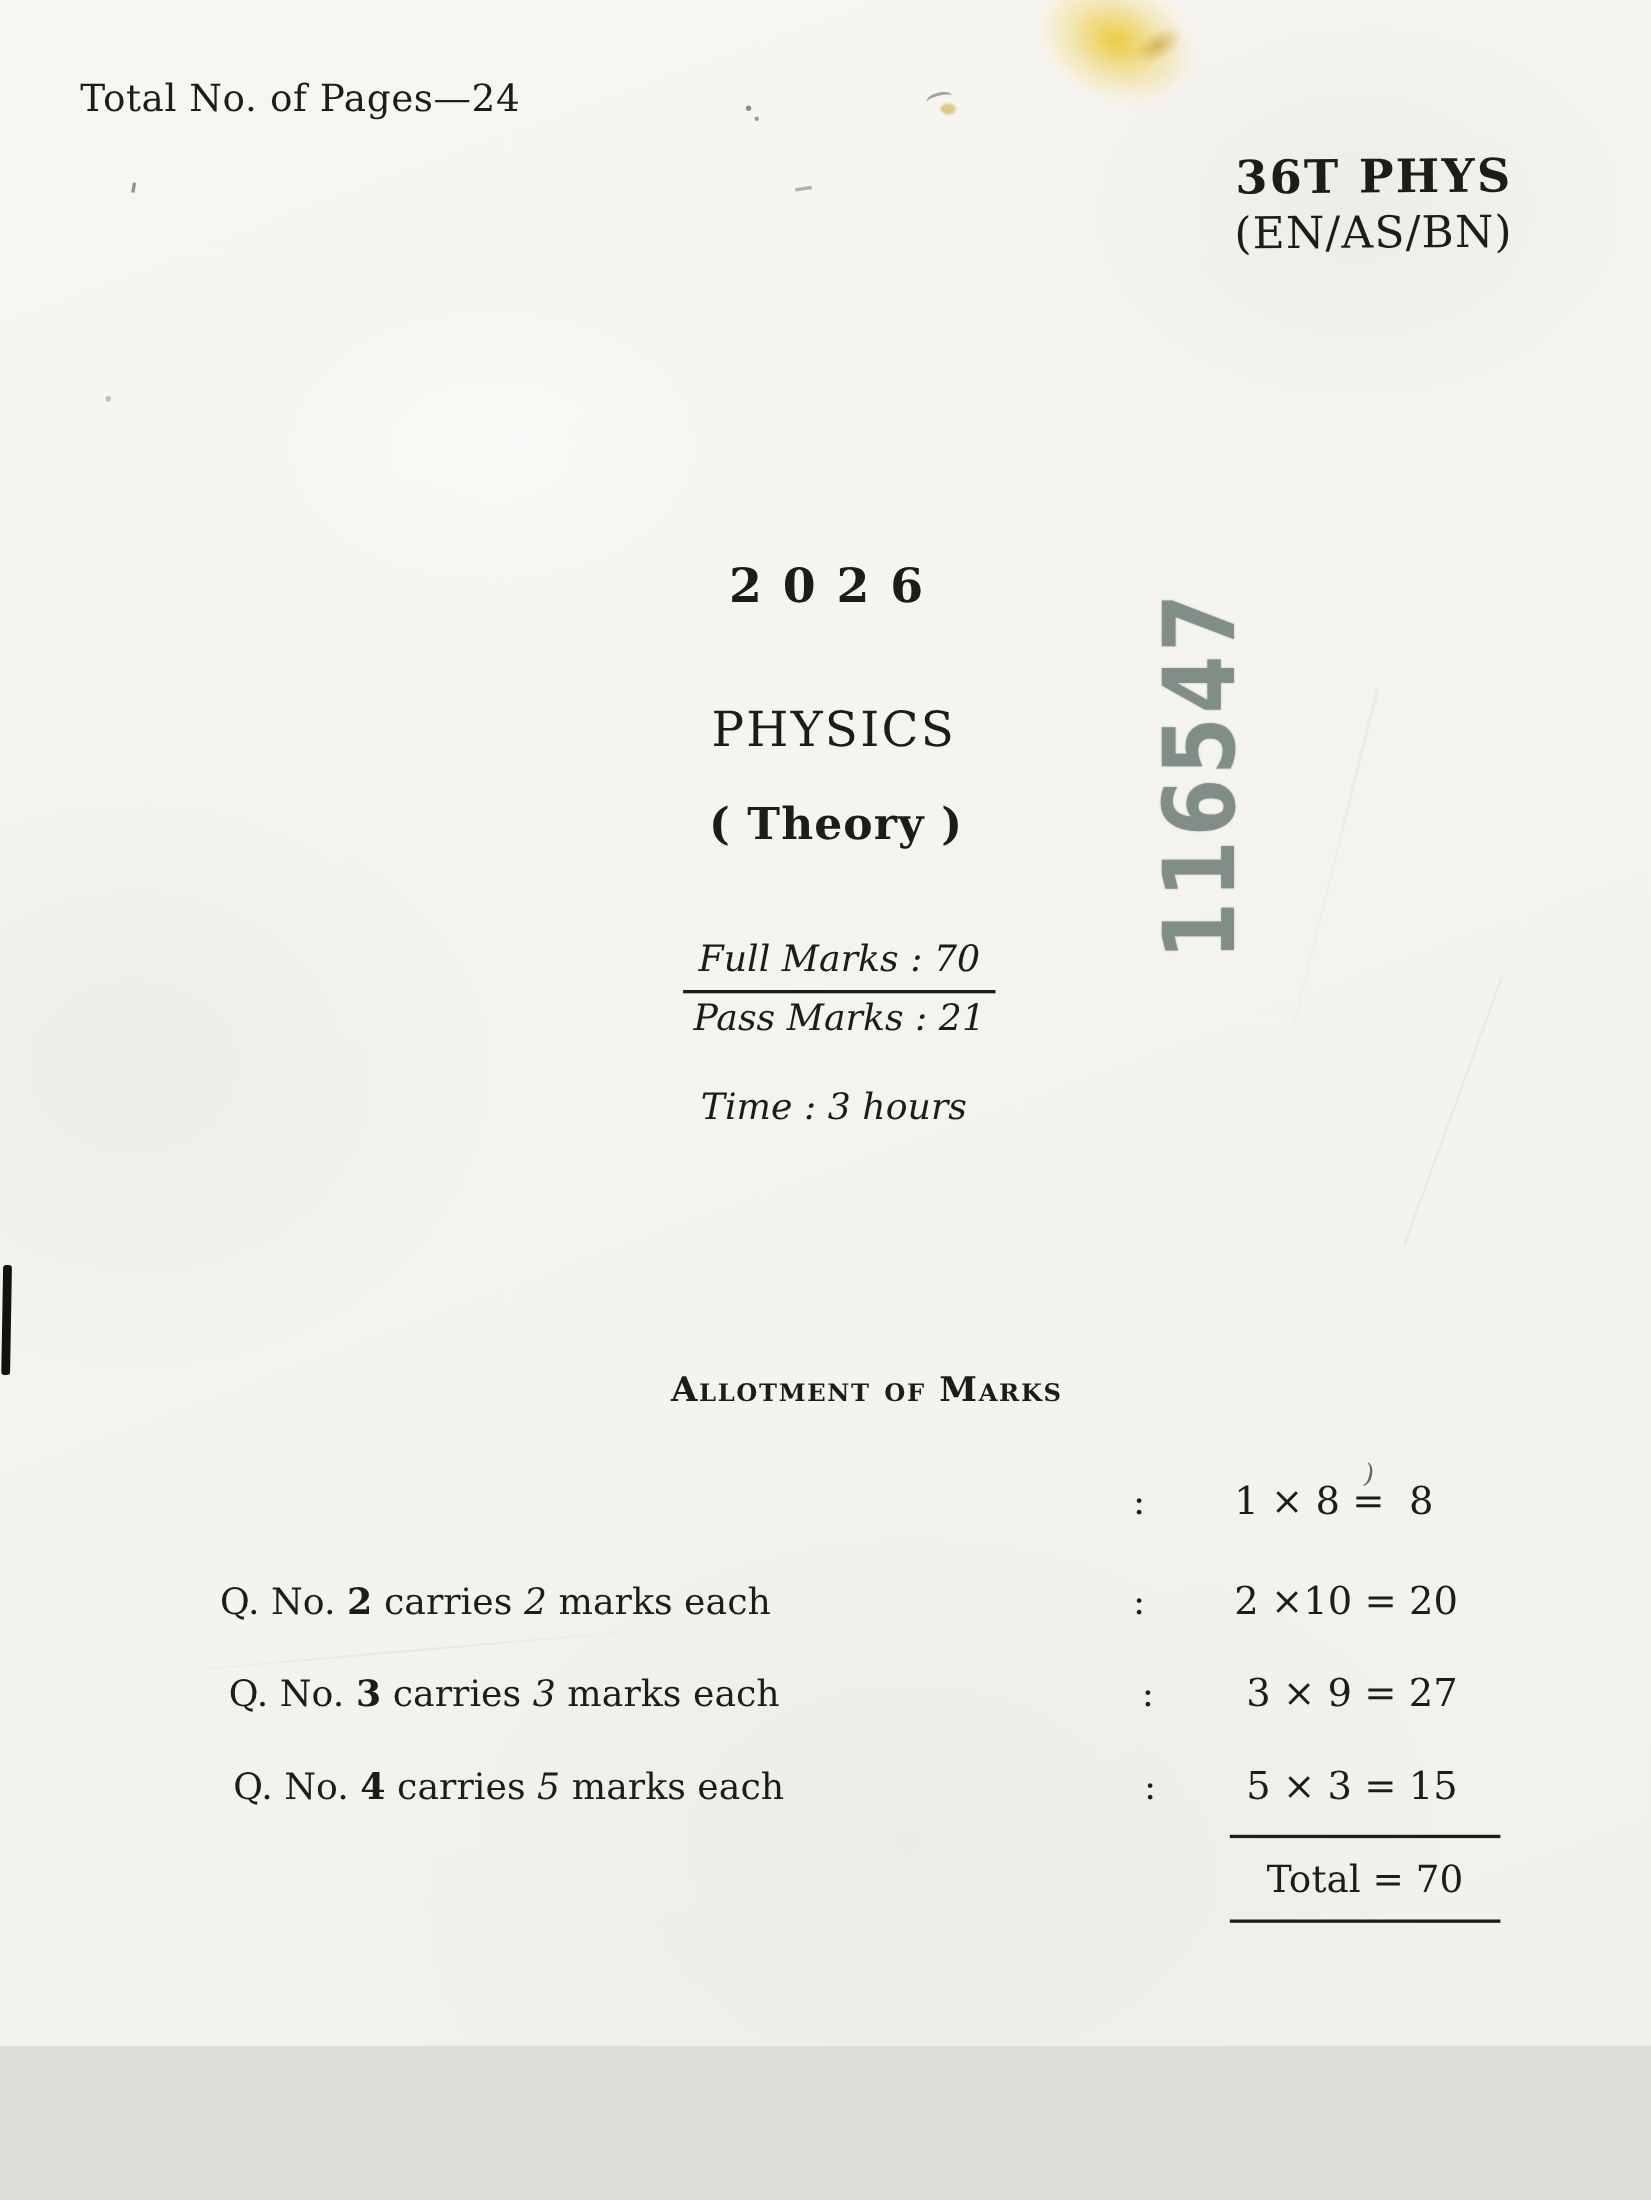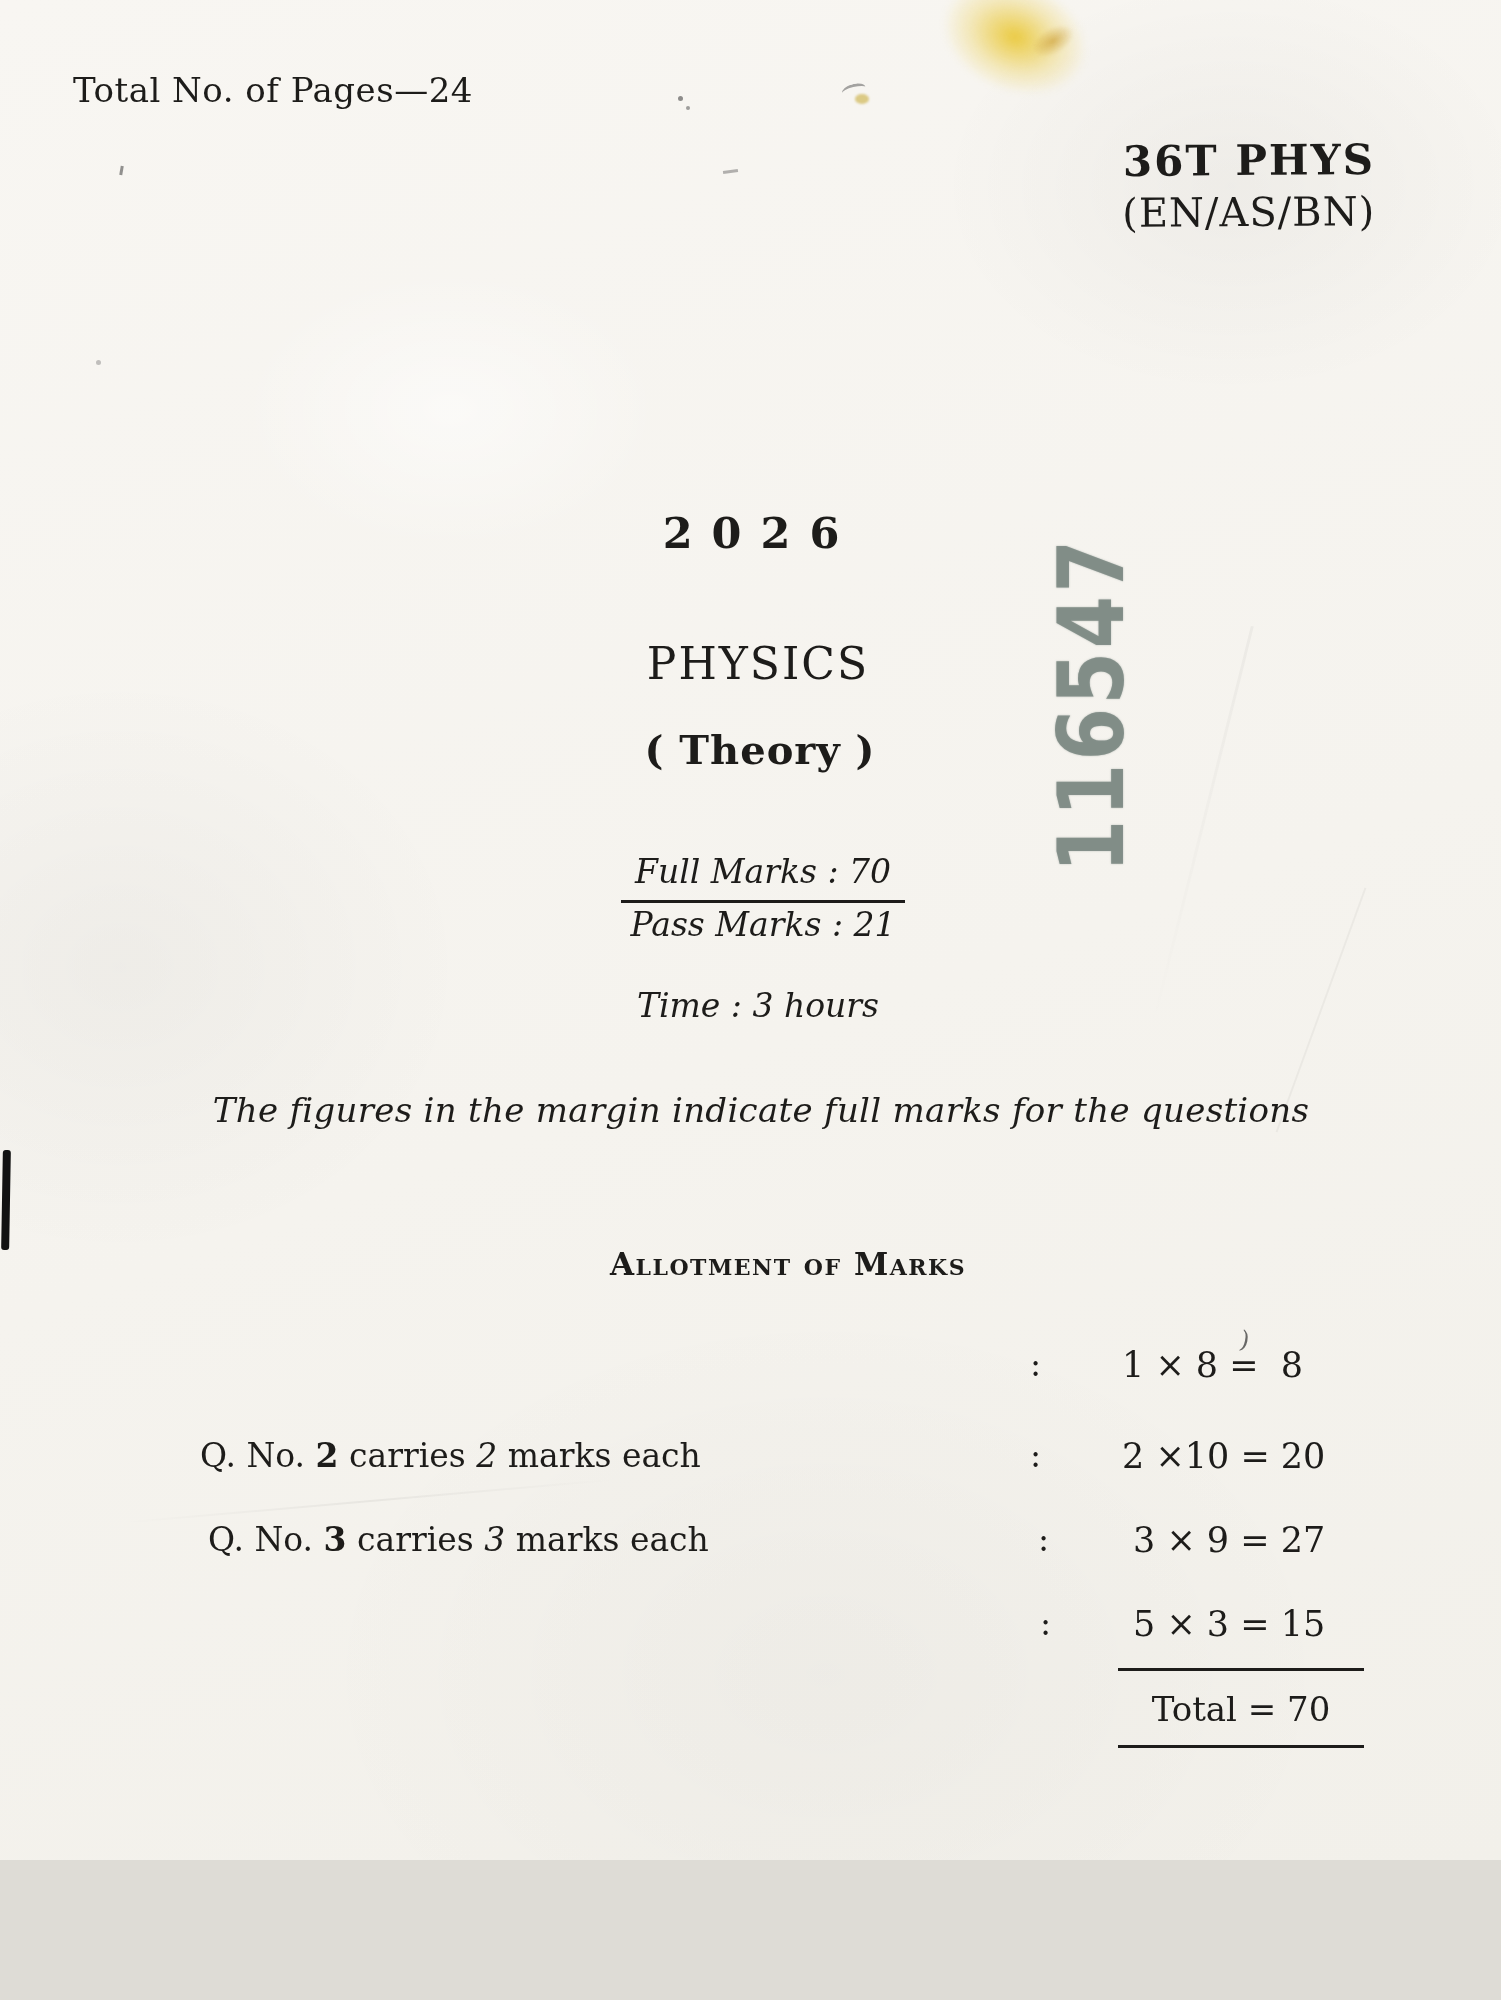--- a/index.html
+++ b/index.html
@@ -108,21 +108,20 @@
   <div class="abs year">2026</div>
   <div class="abs subject">PHYSICS</div>
   <div class="abs theory">( Theory )</div>
 
   <div class="abs marks-block">
     <div class="full-marks">Full Marks : 70</div>
     <div class="pass-marks">Pass Marks : 21</div>
   </div>
 
   <div class="abs time">Time : 3 hours</div>
-  <div class="abs instruction">The figures in the margin indicate full marks for the questions</div>
 
   <div class="abs allot-heading">Allotment of Marks</div>
 
   <div class="abs allot-row r1">
     <div class="row-colon">:</div>
     <div class="row-formula">1 × 8 =  8</div>
   </div>
 
   <div class="abs stray-mark">)</div>
 
@@ -132,20 +131,21 @@
     <div class="row-formula">2 ×10 = 20</div>
   </div>
 
   <div class="abs allot-row r3">
     <div class="row-left"><span>Q. No.</span> <b>3</b> <span>carries</span> <i>3</i> <span>marks each</span></div>
     <div class="row-colon">:</div>
     <div class="row-formula">3 × 9 = 27</div>
   </div>
 
   <div class="abs allot-row r4">
+    <div class="row-left"><span>Q. No.</span> <b>4</b> <span>carries</span> <i>5</i> <span>marks each</span></div>
     <div class="row-colon">:</div>
     <div class="row-formula">5 × 3 = 15</div>
   </div>
 
   <div class="abs total-block">
     <div class="total-text">Total = 70</div>
   </div>
 
   <div class="abs footer-left">/519</div>
   <div class="abs footer-right">[ Contd.</div>

